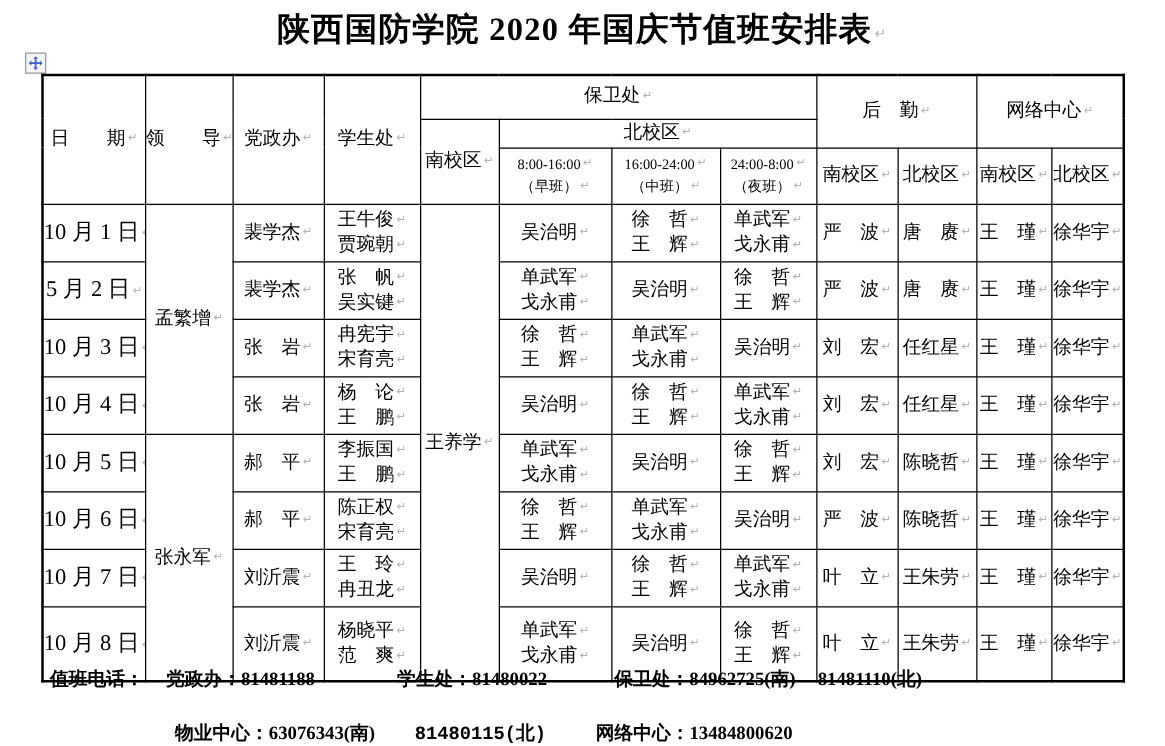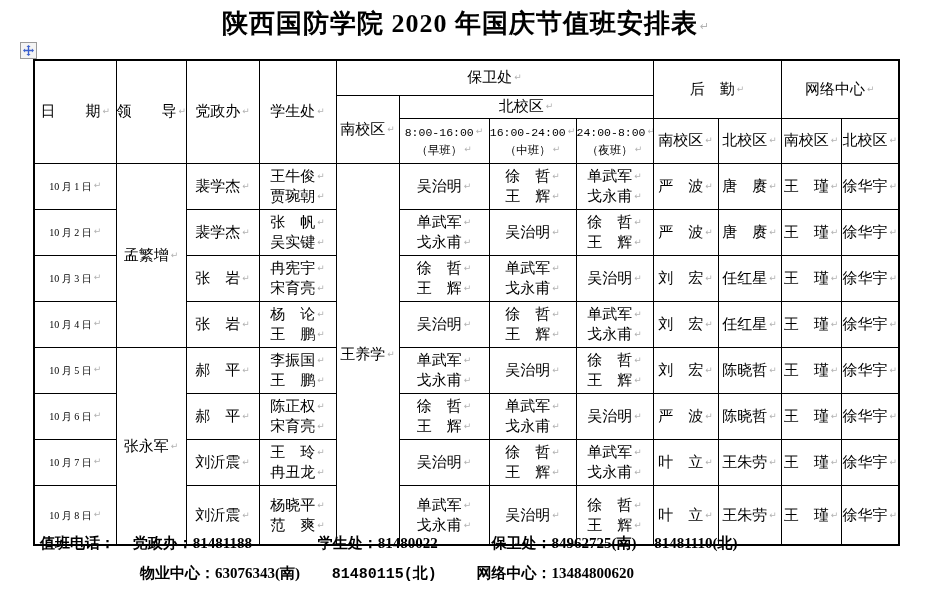--- a/index.html
+++ b/index.html
@@ -39,25 +39,25 @@
   table.roster th, table.roster td{
     border:1px solid #000;
     padding:0;
     text-align:center;
     vertical-align:middle;
     font-weight:normal;
     overflow:hidden;
   }
   th.hd{font-size:15px;font-weight:bold;}
   th.hd .ln{line-height:19px;}
-  th.shift{font-size:11.5px;font-weight:bold;font-family:Liberation Mono, monospace;}
+  th.shift{font-size:11.5px;font-weight:bold;}
   th.shift .ln{line-height:17px;}
   td.c{font-size:15px;}
   td.c .ln{line-height:20px;}
-  td.date{font-size:10px;margin-left:19px;}
+  td.date{font-size:18px;margin-left:19px;}
   
   .ln{white-space:nowrap;}
   .ln::after{
     content:"\21B5";
     color:#b2b2b2;
     font-size:9px;
     margin-left:2px;
     vertical-align:2px;
     font-family:"DejaVu Sans",sans-serif;
     font-weight:normal;
@@ -70,21 +70,21 @@
     white-space:nowrap;
   }
   .phones span{display:inline-block;}
   #phone-line1{top:534px;left:40px;width:892px;}
   #phone-line2{top:564px;left:140px;width:792px;}
   #phone-line1 span:nth-child(2){margin-left:14px;}
   #phone-line1 span:nth-child(3){margin-left:62px;}
   #phone-line1 span:nth-child(4){margin-left:50px;}
   #phone-line1 span:nth-child(5){margin-left:14px;}
   #phone-line2 span:nth-child(2){margin-left:28px;font-family:Liberation Mono, monospace;}
-  #phone-line2 span:nth-child(3){margin-left:36px;}
+  #phone-line2 span:nth-child(3){margin-left:36px;margin-top:13px;}
 </style>
 </head>
 <body>
 
 <div class="doc-title">
     <div class="ln">陕西国防学院 2020 年国庆节值班安排表</div>
   </div>
 
 <div class="move-handle">
   <span style="display:flex;">
@@ -208,21 +208,21 @@
     <td class="c">
           <div class="ln">王　瑾</div>
         </td>
     <td class="c">
           <div class="ln">徐华宇</div>
         </td>
   </tr>
 
   <tr style="height:46px;">
     <td class="c date">
-          <div class="ln">10 月 2 日</div>
+          <div class="ln">5 月 2 日</div>
         </td>
     <td class="c">
           <div class="ln">裴学杰</div>
         </td>
     <td class="c">
           <div class="ln">张　帆</div>
           <div class="ln">吴实键</div>
         </td>
     <td class="c">
           <div class="ln">单武军</div>

